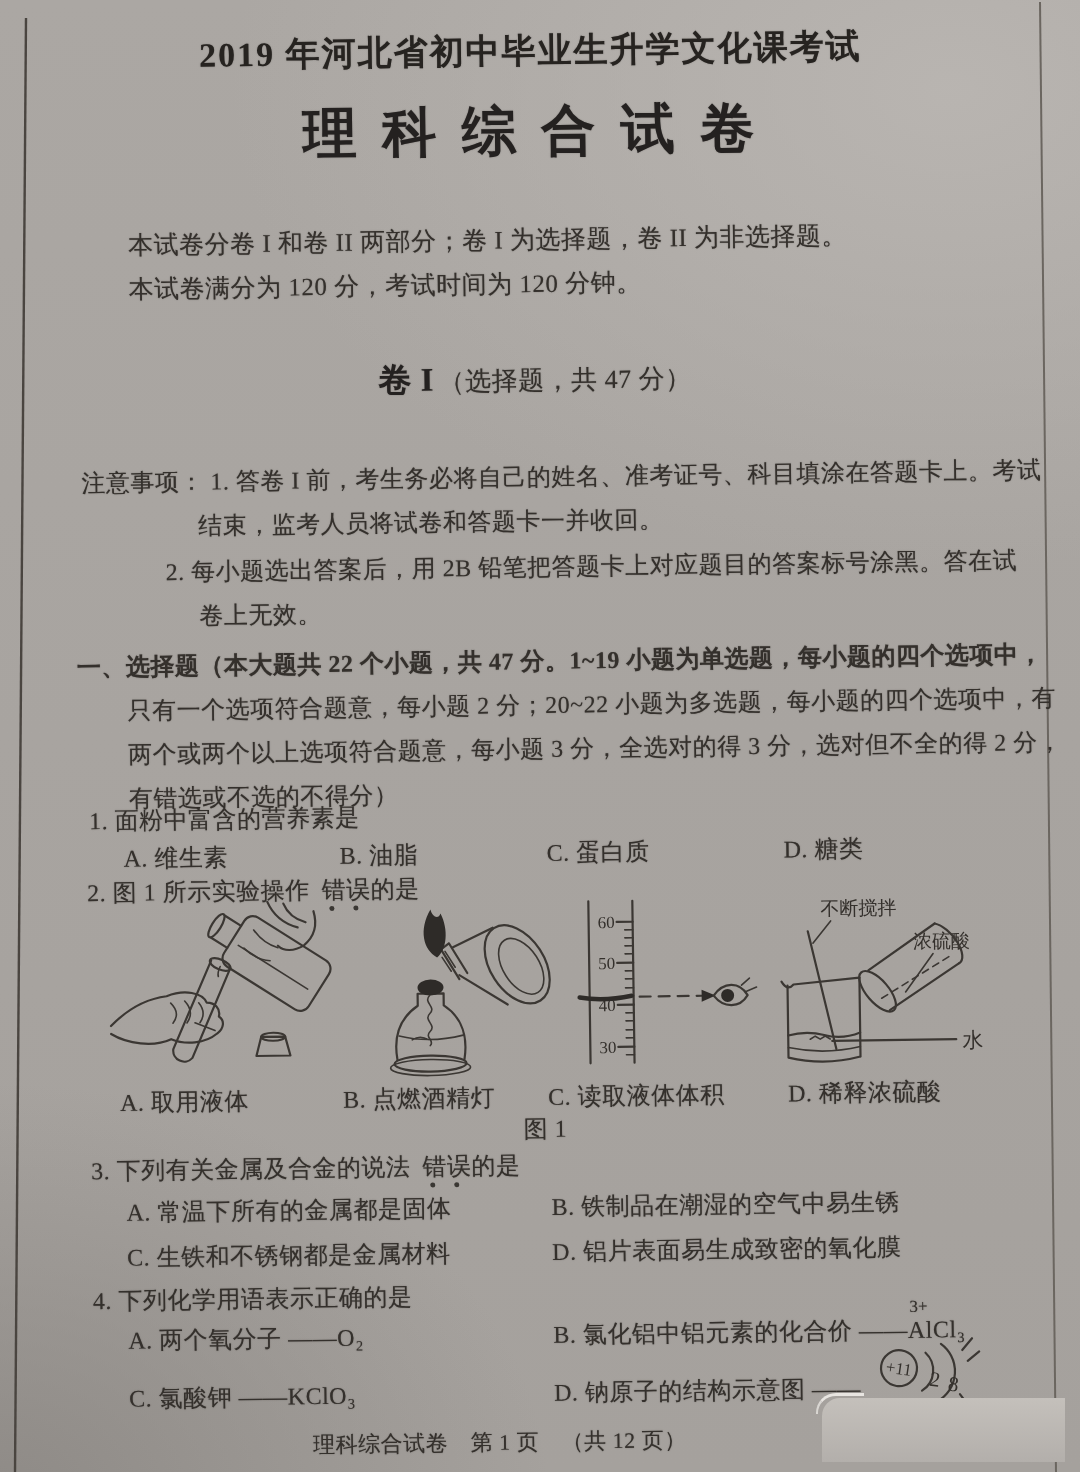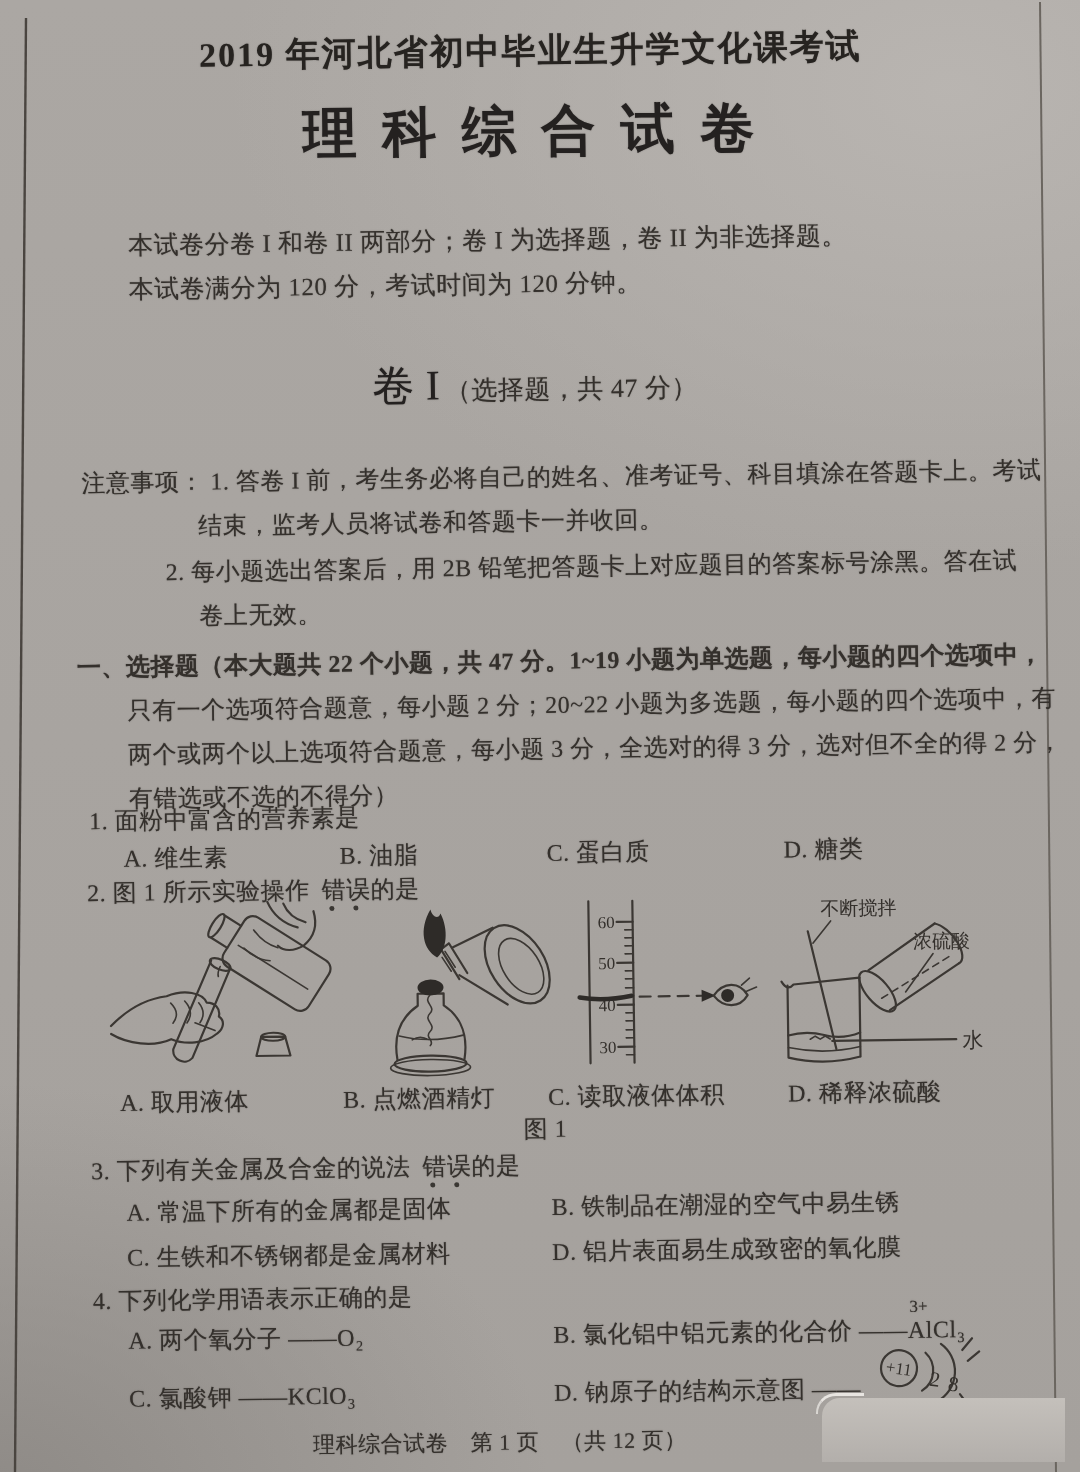--- a/index.html
+++ b/index.html
@@ -23,21 +23,21 @@
     position:absolute;line-height:1.25;white-space:nowrap;
     letter-spacing:.5px;
     text-shadow:0 0 1.2px rgba(46,42,38,.55);
   }
   .s22{font-size:22px;}
   .s24{font-size:24px;}
   .s25{font-size:25px;}
   .ctr{left:0;right:0;text-align:center;}
   .examtitle{font-size:34px;font-weight:bold;letter-spacing:2px;color:#262320;}
   .papertitle{font-size:54px;font-weight:bold;letter-spacing:6px;color:#242120;}
-  .voltag{font-size:42px;font-weight:normal;color:#242120;}
+  .voltag{font-size:33px;font-weight:bold;color:#242120;}
   .volnote{font-size:26px;}
   .emph{position:relative;margin-left:12px;}
   .emph::after{
     content:'';position:absolute;left:7px;bottom:-8px;width:5px;height:5px;border-radius:50%;
     background:#3a3733;box-shadow:24px 0 0 #3a3733;
   }
   .chem{position:relative;display:inline-block;}
   .chem .charge{position:absolute;left:2px;top:-19px;font-size:17px;letter-spacing:0;}
   svg{position:absolute;overflow:visible;}
   svg .ln{fill:none;stroke:#3b3733;stroke-width:2.2;stroke-linecap:round;stroke-linejoin:round;}

